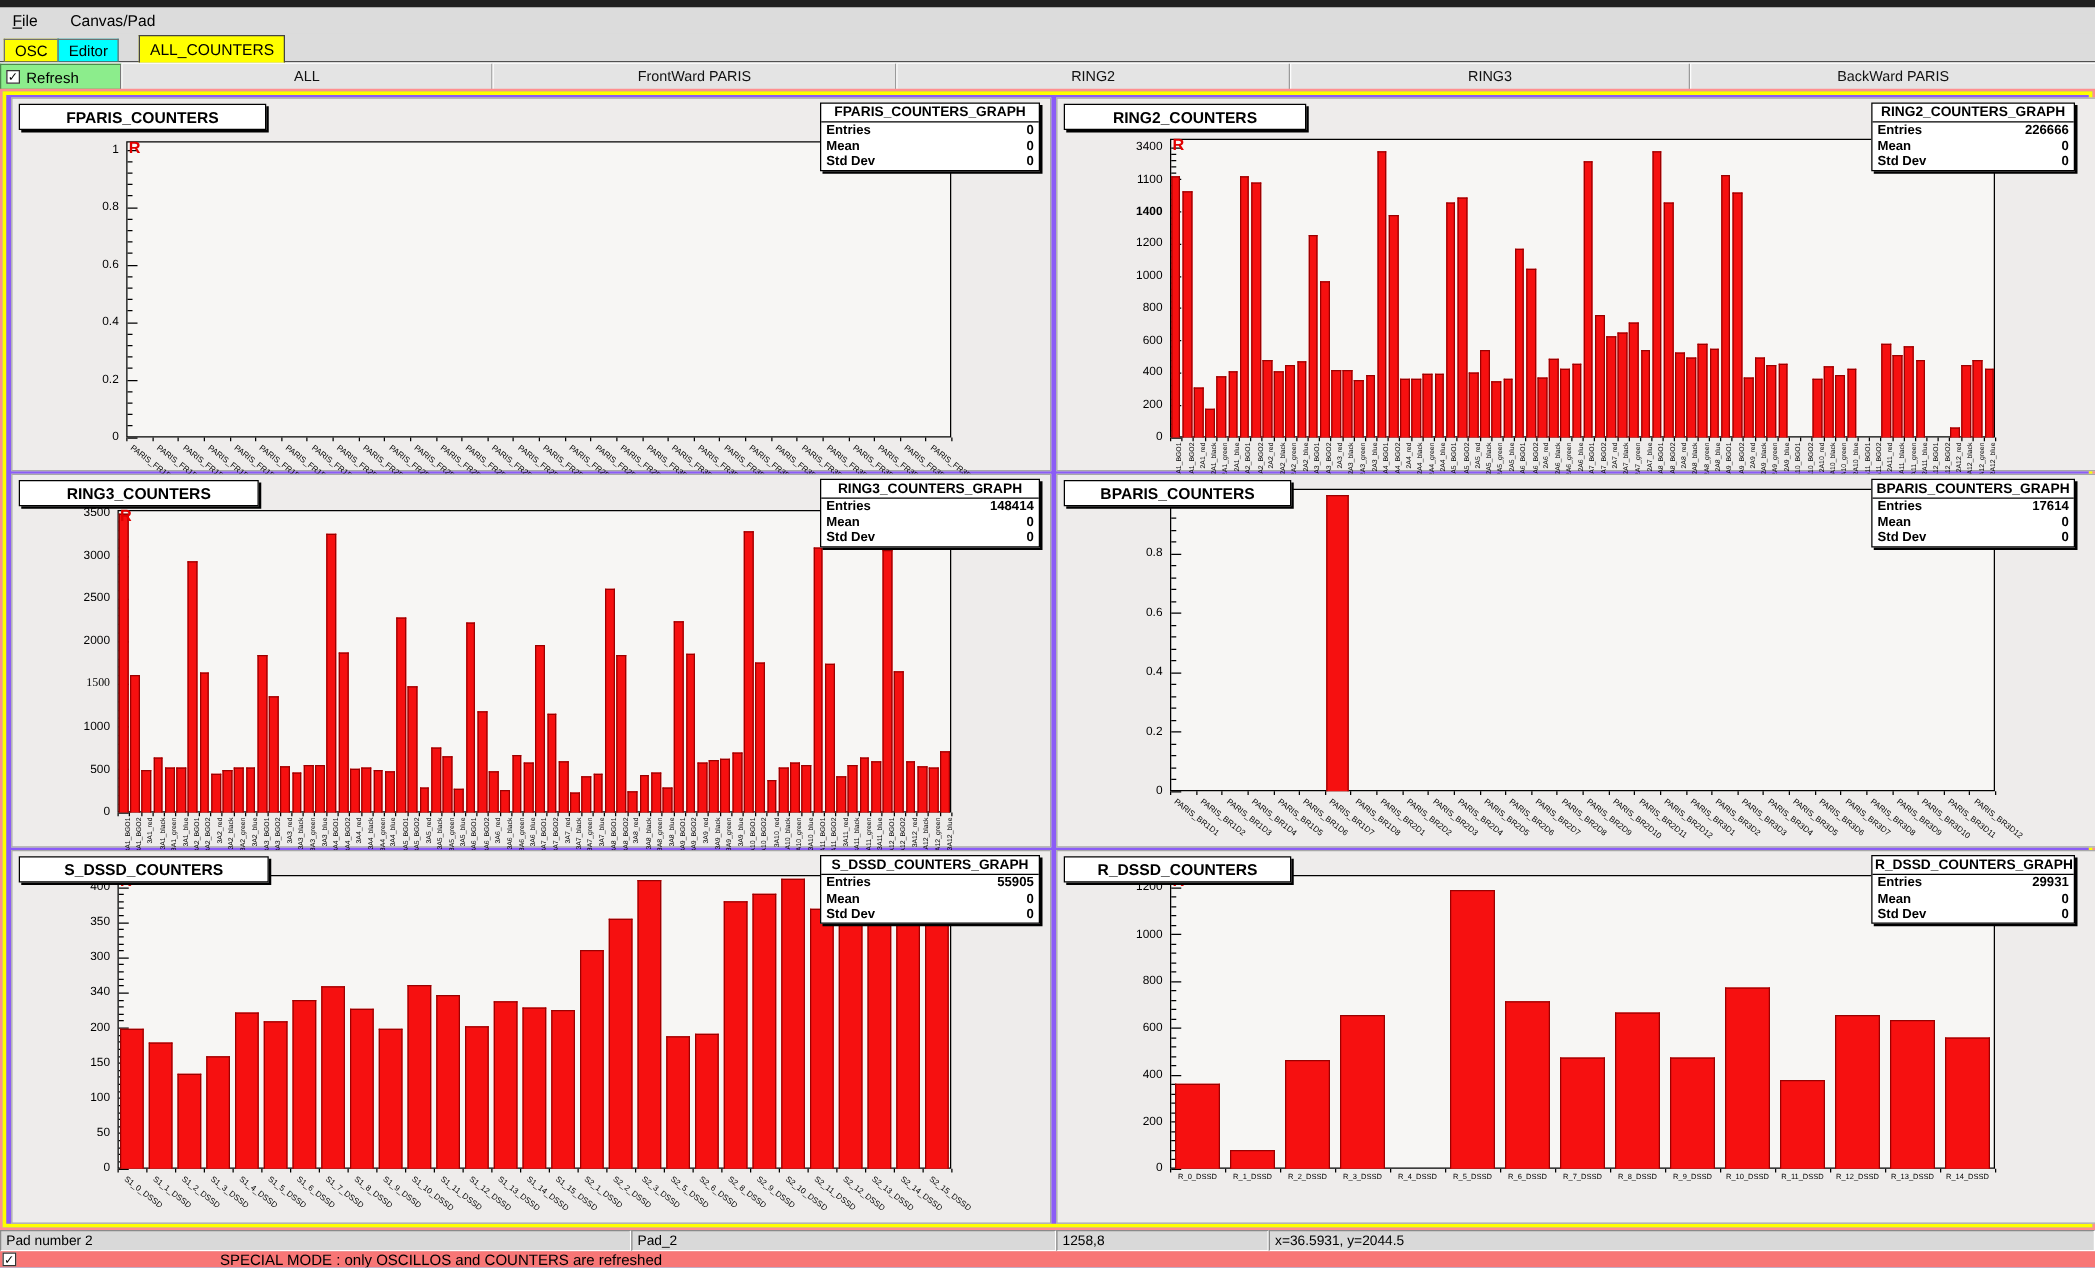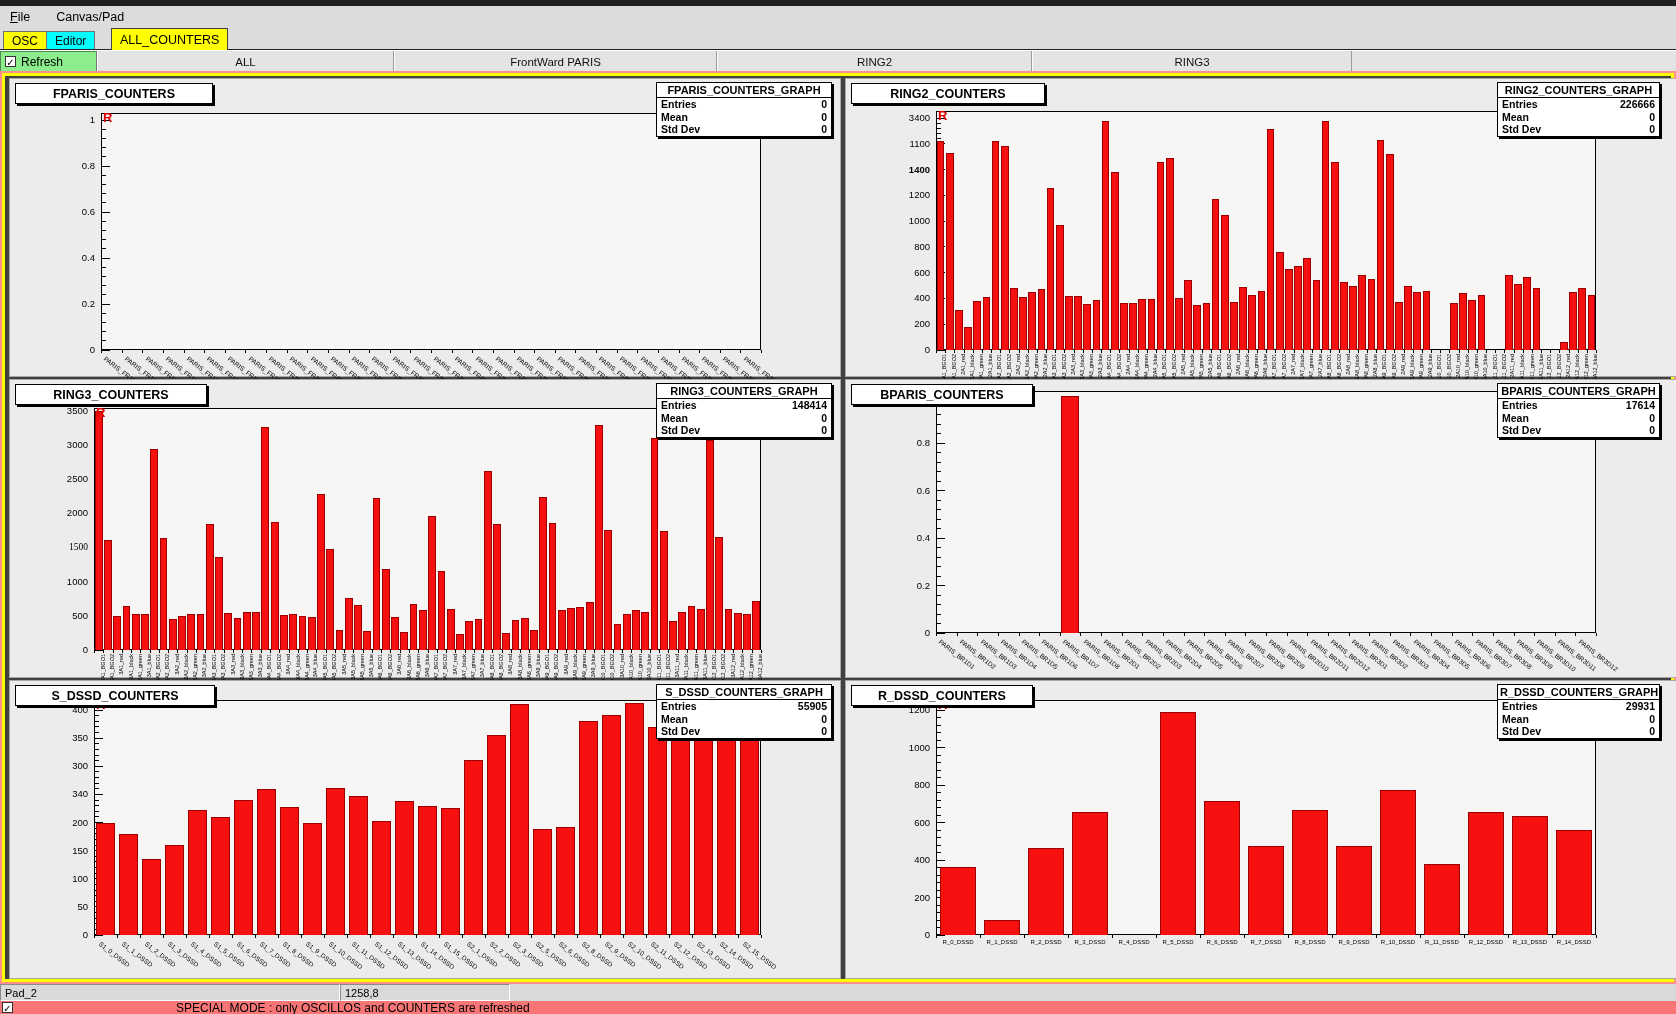--- a/index.html
+++ b/index.html
@@ -10,21 +10,21 @@
   .menuitem b{font-weight:normal;text-decoration:underline;}
   .tabrow{position:absolute;left:0;top:27px;width:1676px;height:23px;background:#dcdcdc;}
   .tabrow .baseline{position:absolute;left:0;bottom:0;width:100%;height:1px;background:#222;}
   .tab{position:absolute;bottom:1px;height:17px;border:1px solid #6f6f6f;border-bottom:none;font-size:12px;display:flex;align-items:center;justify-content:center;padding:0 8px;color:#000;}
   .tab.active{height:21px;bottom:0;font-size:12.5px;z-index:2;border-color:#444;}
   .toolbar{position:absolute;left:0;top:50px;width:1676px;height:21px;background:#e4e4e4;display:flex;border-top:1px solid #fff;}
   .refreshbtn{display:flex;align-items:center;gap:5px;width:97px;border:1px solid #4c8a4c;border-right:1px solid #777;font-size:12px;padding-left:4px;box-sizing:border-box;}
   .toolcell{display:flex;align-items:center;justify-content:center;font-size:11.5px;border-right:1px solid #9a9a9a;border-left:1px solid #fdfdfd;box-sizing:border-box;color:#111;}
   .cb{width:11px;height:11px;background:#fff;border:1px solid #333;font-size:10px;line-height:11px;text-align:center;color:#000;box-sizing:border-box;}
   .canvas{position:absolute;left:0;top:71px;width:1676px;height:913px;box-sizing:border-box;border:2px solid #ff8f8f;}
-  .canvasinner{position:absolute;left:0;top:0;right:0;bottom:0;border:3px solid #ffff00;background:#404040;}
+  .canvasinner{position:absolute;left:0;top:0;right:0;bottom:0;border:3px solid #ffff00;background:#8b5cf6;}
   .pad{position:absolute;width:832px;height:299px;background:#eeeceb;border:1px solid #a8a8a8;box-sizing:border-box;}
   .pad-title{position:absolute;background:#fff;border:1px solid #000;box-shadow:2px 2px 0 #000;font-weight:bold;font-size:12.5px;display:flex;align-items:center;justify-content:center;height:19px;top:4px;left:5px;z-index:5;color:#000;}
   .stats{position:absolute;top:3px;background:#fff;border:1px solid #000;box-shadow:2px 2px 0 #000;z-index:6;font-size:10.5px;font-weight:bold;color:#000;}
   .stats-title{text-align:center;font-size:11px;border-bottom:1px solid #000;padding:1px 2px;white-space:nowrap;}
   .stats-row{display:flex;justify-content:space-between;padding:0 4px;line-height:12.5px;}
   .frame{position:absolute;background:#f7f6f4;border:1px solid #000;box-sizing:border-box;}
   .rmark{position:absolute;color:#e00000;font-weight:bold;font-size:13px;z-index:4;}
   .bar{position:absolute;background:#f61010;border:1px solid #9a0000;border-bottom:none;box-sizing:border-box;}
   .ytick,.yminor,.xtick{position:absolute;background:#000;}
   .ylab{position:absolute;font-size:9.5px;text-align:right;color:#000;}
@@ -56,20 +56,21 @@
 
   <div class="toolbar">
     <div class="refreshbtn" id="refreshbtn" style="background: rgb(140, 237, 140);">
       <span class="cb">✓</span>
       <span>Refresh</span>
     </div>
     <div class="toolcell" style="width:297px;">ALL</div>
     <div class="toolcell" style="width:323px;">FrontWard PARIS</div>
     <div class="toolcell" style="width:315px;">RING2</div>
     <div class="toolcell" style="width:320px;">RING3</div>
+    <div class="toolcell" style="flex:1;border-right:none;">BackWard PARIS</div>
   </div>
 
   <div class="canvas">
     <div class="canvasinner" id="canvasinner">
         <div class="pad" style="left: 4px; top: 2px;">
           <div class="pad-title" style="width: 196px;">FPARIS_COUNTERS</div>
           <div class="frame" style="left: 91px; top: 34px; width: 660px; height: 237px;"></div>
           <div class="rmark" style="left: 93px; top: 31px;">R</div>
           <div class="ytick" style="left: 92px; top: 270.5px; width: 8px; height: 1px;"></div>
           <div class="ylab" style="left: 35px; top: 265px; width: 50px;">0</div>
@@ -1128,21 +1129,23 @@
             <div class="stats-row">
               <span>Std Dev</span>
               <span>0</span>
             </div>
           </div>
         </div>
       </div>
   </div>
 
   <div class="statusbar">
+    <div class="statuscell" style="width:505px;">Pad number 2</div>
     <div class="statuscell" style="width:340px;">Pad_2</div>
     <div class="statuscell" style="width:170px;">1258,8</div>
+    <div class="statuscell" style="flex:1;">x=36.5931, y=2044.5</div>
   </div>
 
   <div class="specialbar" id="specialbar" style="background: rgb(248, 118, 118);">
     <span class="cb speccb">✓</span>
     <span class="specialtext">SPECIAL MODE : only OSCILLOS and COUNTERS are refreshed</span>
   </div>
 </div>
 
 </body></html>

